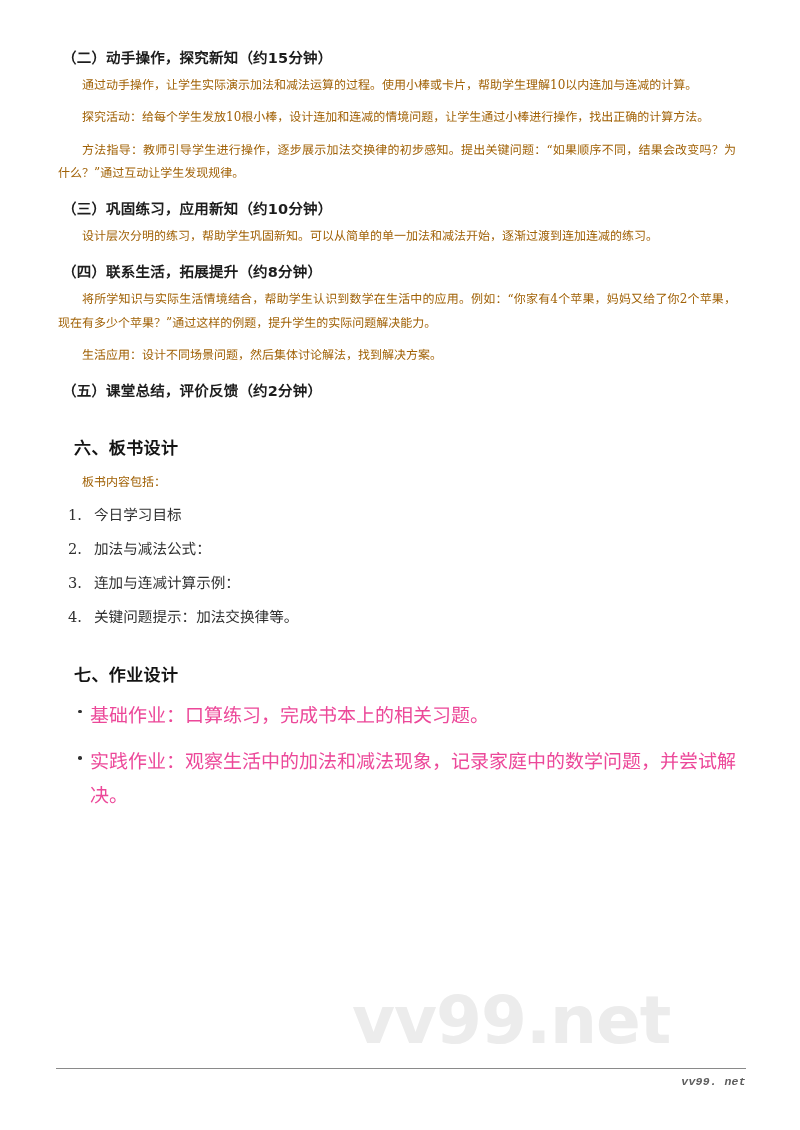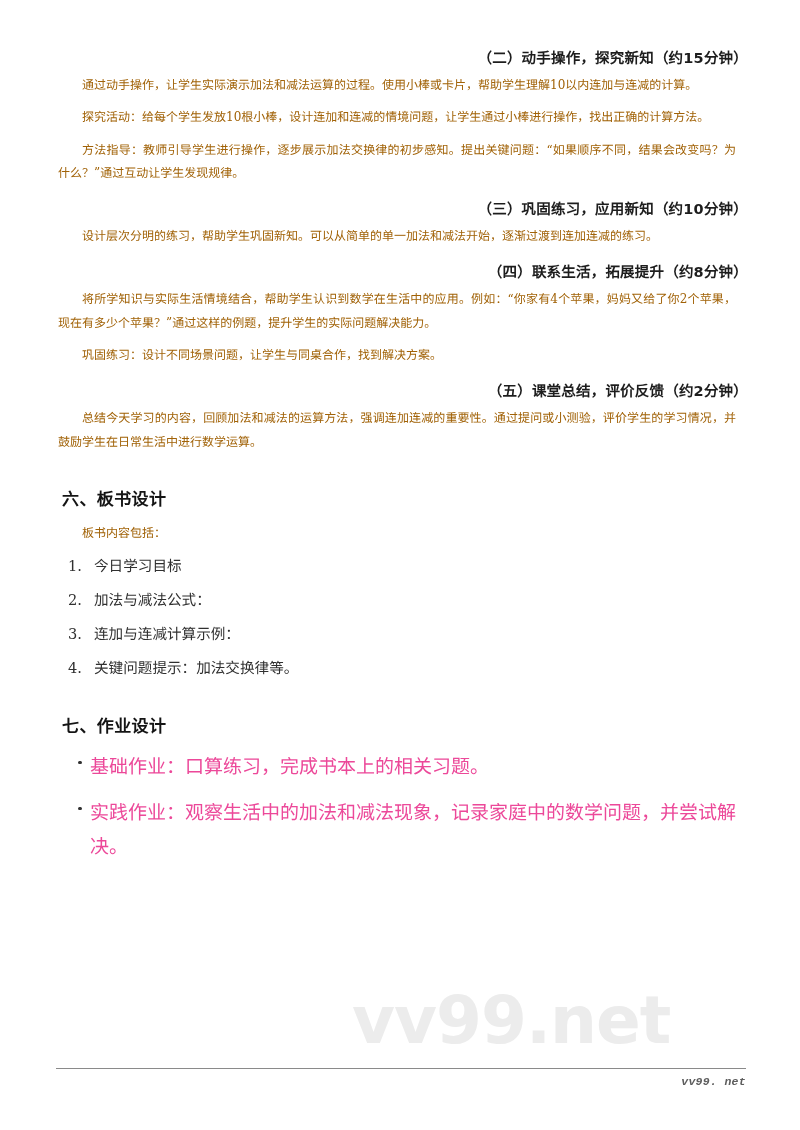--- a/index.html
+++ b/index.html
@@ -36,33 +36,32 @@
 
   
   .sub-heading {
     font-family: "DejaVu Sans", "Liberation Sans", sans-serif;
     font-weight: bold;
     font-size: 14.5px;
     line-height: 1.5;
     color: #1d1d1d;
     margin: 0 0 4px 4px;
     letter-spacing: 0.2px;
-    text-align: right;
   }
   .sub-heading:not(:first-child) {
     margin-top: 14px;
   }
 
   .section-heading {
     font-family: "DejaVu Sans", "Liberation Sans", sans-serif;
     font-weight: bold;
     font-size: 17px;
     line-height: 1.4;
     color: #141414;
-    margin: 34px 0 10px 4px;
+    margin: 34px 0 10px 16px;
     letter-spacing: 0.4px;
   }
 
   
   p.para {
     font-size: 12px;
     line-height: 1.95;
     margin: 0 12px 9px 0;
     text-indent: 2em;
     text-align: justify;
@@ -173,24 +172,23 @@
     <h3 class="sub-heading">（二）动手操作，探究新知（约15分钟）</h3>
     <p class="para">通过动手操作，让学生实际演示加法和减法运算的过程。使用小棒或卡片，帮助学生理解10以内连加与连减的计算。</p>
     <p class="para">探究活动：给每个学生发放10根小棒，设计连加和连减的情境问题，让学生通过小棒进行操作，找出正确的计算方法。</p>
     <p class="para">方法指导：教师引导学生进行操作，逐步展示加法交换律的初步感知。提出关键问题：“如果顺序不同，结果会改变吗？为什么？”通过互动让学生发现规律。</p>
 
     <h3 class="sub-heading">（三）巩固练习，应用新知（约10分钟）</h3>
     <p class="para">设计层次分明的练习，帮助学生巩固新知。可以从简单的单一加法和减法开始，逐渐过渡到连加连减的练习。</p>
 
     <h3 class="sub-heading">（四）联系生活，拓展提升（约8分钟）</h3>
     <p class="para">将所学知识与实际生活情境结合，帮助学生认识到数学在生活中的应用。例如：“你家有4个苹果，妈妈又给了你2个苹果，现在有多少个苹果？”通过这样的例题，提升学生的实际问题解决能力。</p>
-    <p class="para">巩固练习：设计不同场景问题，让学生与同桌合作，找到解决方案。</p>
+    <p class="para">生活应用：设计不同场景问题，然后集体讨论解法，找到解决方案。</p>
 
     <h3 class="sub-heading">（五）课堂总结，评价反馈（约2分钟）</h3>
-    <p class="para tight">总结今天学习的内容，回顾加法和减法的运算方法，强调连加连减的重要性。通过提问或小测验，评价学生的学习情况，并鼓励学生在日常生活中进行数学运算。</p>
 
     <h2 class="section-heading">六、板书设计</h2>
     <p class="para tight">板书内容包括：</p>
     <ol class="num-list">
       <li>今日学习目标</li>
       <li>加法与减法公式：</li>
       <li>连加与连减计算示例：</li>
       <li>关键问题提示：加法交换律等。</li>
     </ol>
 

